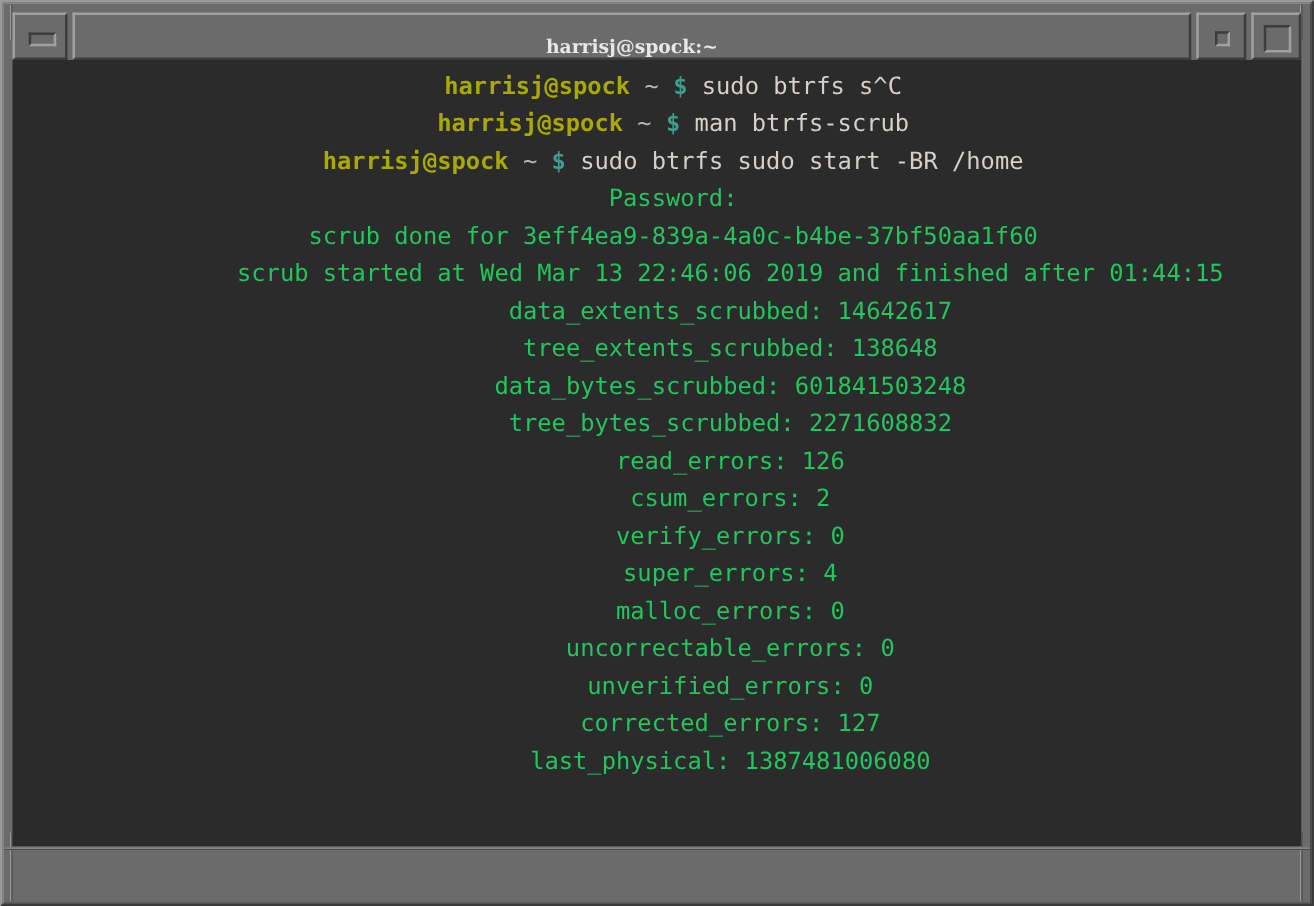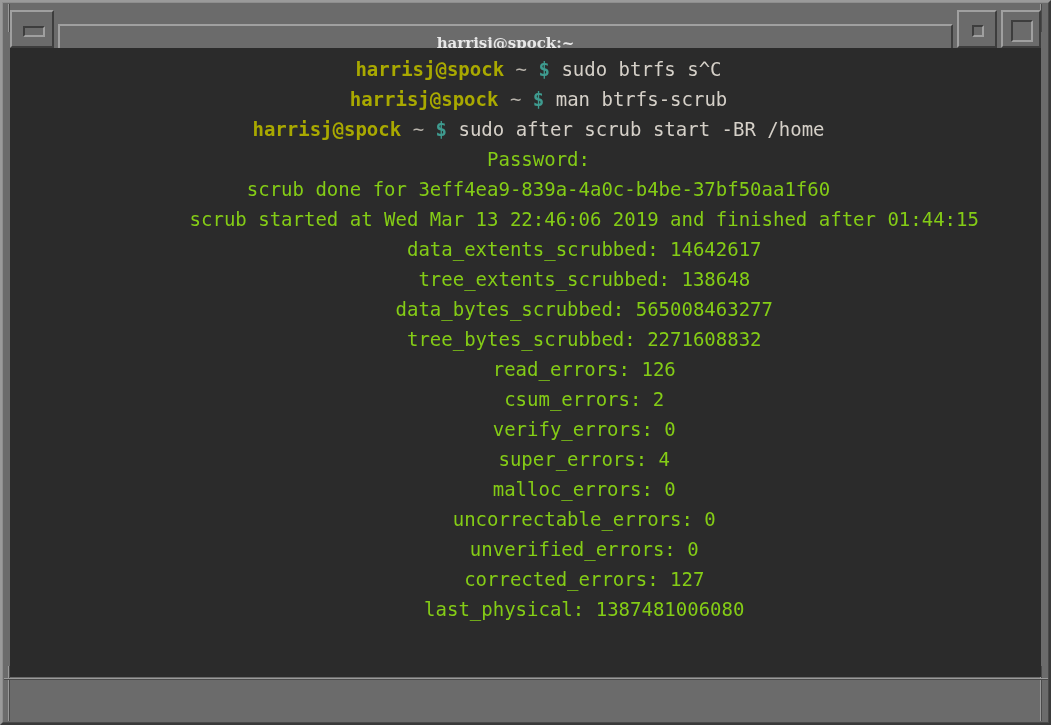--- a/index.html
+++ b/index.html
@@ -95,31 +95,31 @@
     border-right: 2px solid #a0a0a0;
     border-bottom: 2px solid #a0a0a0;
     background: #6b6b6b;
   }
   .glyph.min-g  { left: 11px; top: 14px; width: 22px; height: 11px; }
   .glyph.shd-g  { left: 13px; top: 13px; width: 12px; height: 12px; }
   .glyph.max-g  { left: 8px;  top: 8px;  width: 22px; height: 22px; }
 
   .tb-title-area {
     position: absolute;
-    left: 48px; top: 14px;
+    left: 48px; top: 0;
     width: 895px;
     height: 38px;
     box-sizing: border-box;
     background: #6b6b6b;
     border-top: 2px solid #a0a0a0;
     border-left: 2px solid #a0a0a0;
     border-right: 2px solid #3d3d3d;
     border-bottom: 2px solid #3d3d3d;
     display: flex;
-    align-items: center;
+    align-items: flex-end;
     justify-content: center;
   }
   .tb-title {
     font-family: "DejaVu Serif", "Liberation Serif", serif;
     font-weight: bold;
     font-size: 15px;
     color: #e8e8e8;
     letter-spacing: 0px;
     white-space: nowrap;
   }
@@ -151,21 +151,21 @@
     color: #d5d0c8;
     padding-left: 26px;
     letter-spacing: 0px;
     text-align: center;
   }
   .seg { white-space: pre; }
   .c-user   { color: #a9a900; font-weight: bold; }
   .c-tilde  { color: #b9b4ac; }
   .c-dollar { color: #3e9b8f; font-weight: bold; }
   .c-cmd    { color: #d5d0c8; }
-  .c-out    { color: #84cc16; }
+  .c-out    { color: #22c55e; }
 </style>
 </head>
 <body>
 
 <div class="window">
   <div class="frame-outer"></div>
   <div class="frame-inner"></div>
 
   <div class="handle-v" style="left:8px; top:4px; height:28px;"></div>
   <div class="handle-v" style="left:8px; top:666px; height:55px;"></div>
@@ -190,27 +190,27 @@
 
     <div class="tb-btn maximize">
       <div class="glyph max-g"></div>
     </div>
   </div>
 
   <div class="terminal">
     <div class="term-lines" id="term-lines">
         <div class="line"><span class="seg c-user">harrisj@spock</span><span class="seg"> </span><span class="seg c-tilde">~</span><span class="seg"> </span><span class="seg c-dollar">$</span><span class="seg"> </span><span class="seg c-cmd">sudo btrfs s^C</span></div>
         <div class="line"><span class="seg c-user">harrisj@spock</span><span class="seg"> </span><span class="seg c-tilde">~</span><span class="seg"> </span><span class="seg c-dollar">$</span><span class="seg"> </span><span class="seg c-cmd">man btrfs-scrub</span></div>
-        <div class="line"><span class="seg c-user">harrisj@spock</span><span class="seg"> </span><span class="seg c-tilde">~</span><span class="seg"> </span><span class="seg c-dollar">$</span><span class="seg"> </span><span class="seg c-cmd">sudo after scrub start -BR /home</span></div>
+        <div class="line"><span class="seg c-user">harrisj@spock</span><span class="seg"> </span><span class="seg c-tilde">~</span><span class="seg"> </span><span class="seg c-dollar">$</span><span class="seg"> </span><span class="seg c-cmd">sudo btrfs sudo start -BR /home</span></div>
         <div class="line"><span class="seg c-out">Password:</span></div>
         <div class="line"><span class="seg c-out">scrub done for 3eff4ea9-839a-4a0c-b4be-37bf50aa1f60</span></div>
         <div class="line"><span class="seg c-out">        scrub started at Wed Mar 13 22:46:06 2019 and finished after 01:44:15</span></div>
         <div class="line"><span class="seg c-out">        data_extents_scrubbed: 14642617</span></div>
         <div class="line"><span class="seg c-out">        tree_extents_scrubbed: 138648</span></div>
-        <div class="line"><span class="seg c-out">        data_bytes_scrubbed: 565008463277</span></div>
+        <div class="line"><span class="seg c-out">        data_bytes_scrubbed: 601841503248</span></div>
         <div class="line"><span class="seg c-out">        tree_bytes_scrubbed: 2271608832</span></div>
         <div class="line"><span class="seg c-out">        read_errors: 126</span></div>
         <div class="line"><span class="seg c-out">        csum_errors: 2</span></div>
         <div class="line"><span class="seg c-out">        verify_errors: 0</span></div>
         <div class="line"><span class="seg c-out">        super_errors: 4</span></div>
         <div class="line"><span class="seg c-out">        malloc_errors: 0</span></div>
         <div class="line"><span class="seg c-out">        uncorrectable_errors: 0</span></div>
         <div class="line"><span class="seg c-out">        unverified_errors: 0</span></div>
         <div class="line"><span class="seg c-out">        corrected_errors: 127</span></div>
         <div class="line"><span class="seg c-out">        last_physical: 1387481006080</span></div>

